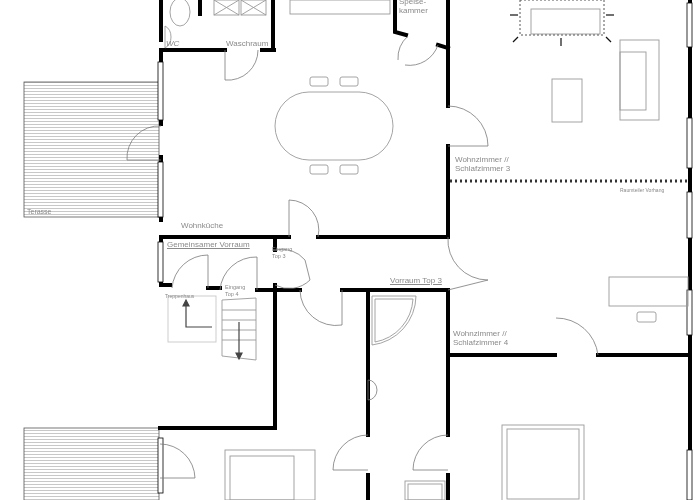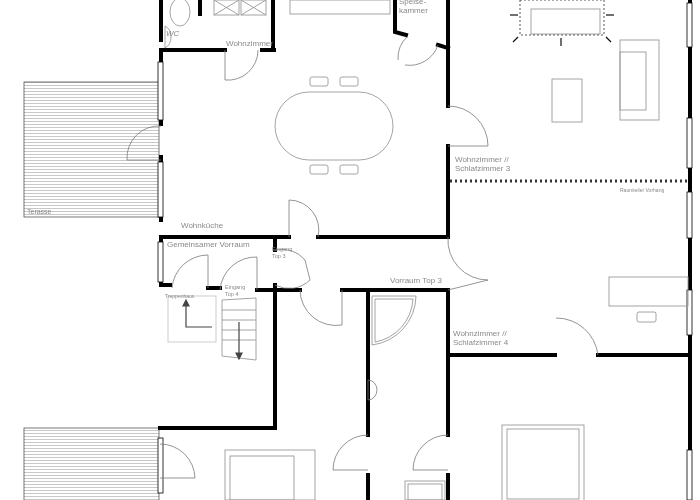--- a/index.html
+++ b/index.html
@@ -160,28 +160,28 @@
     <line x1="510" y1="15" x2="518" y2="15"></line>
       <line x1="606" y1="15" x2="614" y2="15"></line>
     <line x1="561" y1="38" x2="561" y2="46"></line>
     <line x1="513" y1="42" x2="518" y2="37"></line>
       <line x1="606" y1="37" x2="611" y2="42"></line>
   </g>
 </svg>
 
 <div class="lbl" style="left:399px; top:-3px;">Speise-
 kammer</div>
-<div class="lbl" style="left:166px; top:29px;font-style:italic;">WC</div>
-<div class="lbl" style="left:226px; top:39px;">Wohnzimmer</div>
+<div class="lbl" style="left:166px; top:39px;font-style:italic;">WC</div>
+<div class="lbl" style="left:226px; top:39px;">Waschraum</div>
 <div class="lbl sm" style="left:27px; top:209px; font-size:7px;">Terasse</div>
 <div class="lbl" style="left:181px; top:221px;">Wohnküche</div>
-<div class="lbl" style="left:167px; top:240px;">Gemeinsamer Vorraum</div>
+<div class="lbl" style="left:167px; top:240px;text-decoration:underline;">Gemeinsamer Vorraum</div>
 <div class="lbl sm" style="left:272px; top:246px;">Eingang
 Top 3</div>
 <div class="lbl sm" style="left:225px; top:284px;">Eingang
 Top 4</div>
 <div class="lbl xs" style="left:165px; top:293px;">Treppenhaus</div>
-<div class="lbl" style="left:390px; top:276px;">Vorraum Top 3</div>
+<div class="lbl" style="left:390px; top:276px;text-decoration:underline;">Vorraum Top 3</div>
 <div class="lbl" style="left:455px; top:155px;">Wohnzimmer //
 Schlafzimmer 3</div>
 <div class="lbl" style="left:453px; top:329px;">Wohnzimmer //
 Schlafzimmer 4</div>
 <div class="lbl xs" style="left:620px; top:187px;">Raumteiler Vorhang</div>
 
 </body></html>

